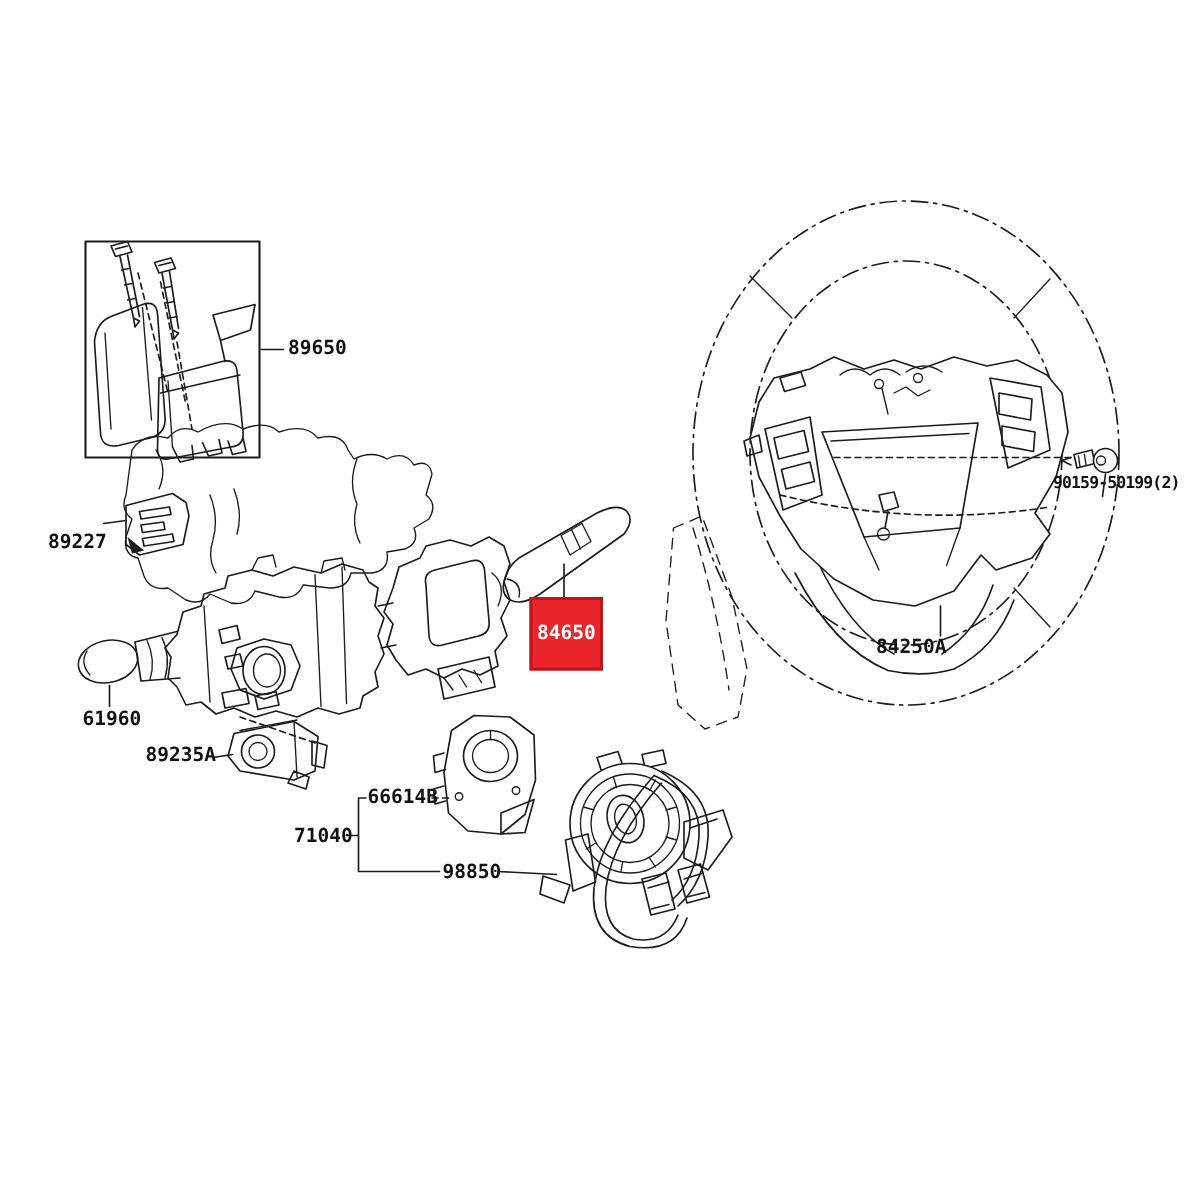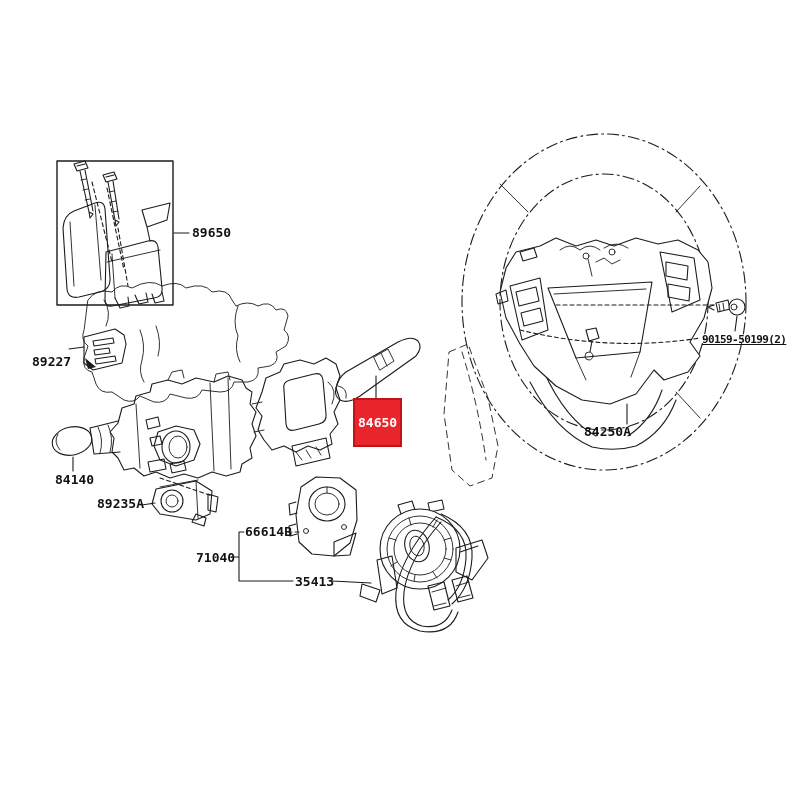--- a/index.html
+++ b/index.html
@@ -188,22 +188,22 @@
     <path class="ln" d="M737,316 L735,331"></path>
   </g>
 
   <g>
     <path class="ln" d="M174,233 L189,233"></path>
   </g>
 </svg>
 
 <div class="plabel" style="left:192px;top:226px;">89650</div>
 <div class="plabel" style="left:32px;top:355px;text-align:center;">89227</div>
-<div class="plabel" style="left:55px;top:473px;">84140</div>
+<div class="plabel" style="left:55px;top:473px;">61960</div>
 <div class="plabel" style="left:97px;top:497px;">89235A</div>
 <div class="plabel" style="left:245px;top:525px;">66614B</div>
 <div class="plabel" style="left:196px;top:551px;">71040</div>
-<div class="plabel" style="left:295px;top:575px;">35413</div>
+<div class="plabel" style="left:295px;top:575px;">98850</div>
 <div class="plabel hl" style="left:353px;top:398px;">84650</div>
 <div class="plabel" style="left:584px;top:425px;">84250A</div>
-<div class="plabel small" style="left:702px;top:333px;text-decoration:underline;">90159-50199(2)</div>
+<div class="plabel small" style="left:702px;top:315px;">90159-50199(2)</div>
 
 </div>
 
 </body></html>

